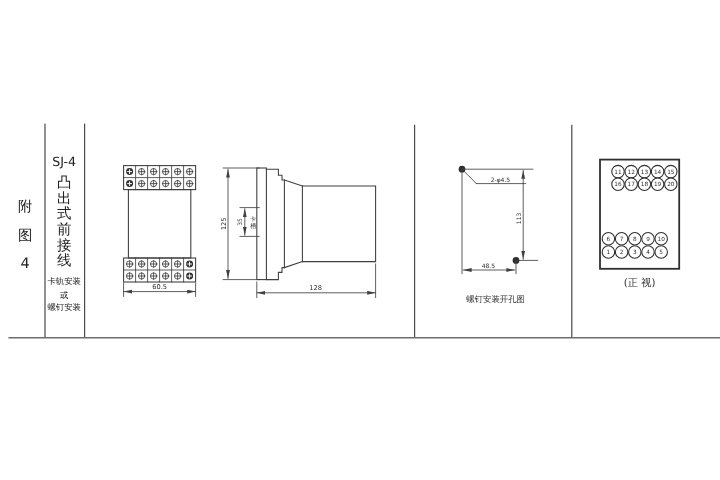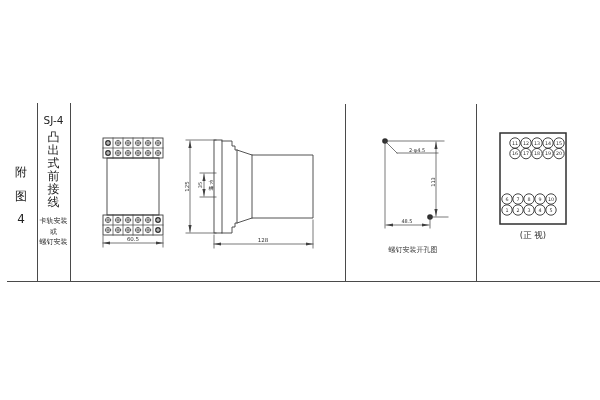--- a/index.html
+++ b/index.html
@@ -3,21 +3,21 @@
 <meta charset="utf-8">
 <style>
   html,body{margin:0;padding:0;background:#fff;}
   .canvas{position:relative;width:600px;height:400px;background:#ffffff;
           font-family:"DejaVu Sans",sans-serif;overflow:hidden;}
   .vline{position:absolute;width:1px;background:#4a4a4a;}
   .hline{position:absolute;height:1px;background:#4a4a4a;}
   .figlabel{position:absolute;left:10px;top:164px;width:22px;display:flex;
             flex-direction:column;align-items:center;gap:7px;
             font-size:12px;color:#222;}
-  .titlecol{position:absolute;left:37px;top:114px;width:33px;text-align:center;color:#222;}
+  .titlecol{position:absolute;left:37px;top:129px;width:33px;text-align:center;color:#222;}
   .series{font-size:10.5px;}
   .vtitle{margin-top:5px;font-size:12px;line-height:13px;}
   .mount{margin-top:7px;font-size:7px;line-height:10.5px;font-family:Liberation Mono, monospace;}
   svg{position:absolute;}
   svg text{fill:#2f2f2f;font-family:"DejaVu Sans",sans-serif;}
   .ln{stroke:#3f3f3f;stroke-width:0.9;fill:none;stroke-linecap:square;}
   .dim{stroke:#3f3f3f;stroke-width:0.7;fill:none;stroke-linecap:square;}
   .fillc{fill:#2f2f2f;stroke:none;}
   .tcirc{fill:#ffffff;stroke:#2f2f2f;stroke-width:0.9;}
 </style>

